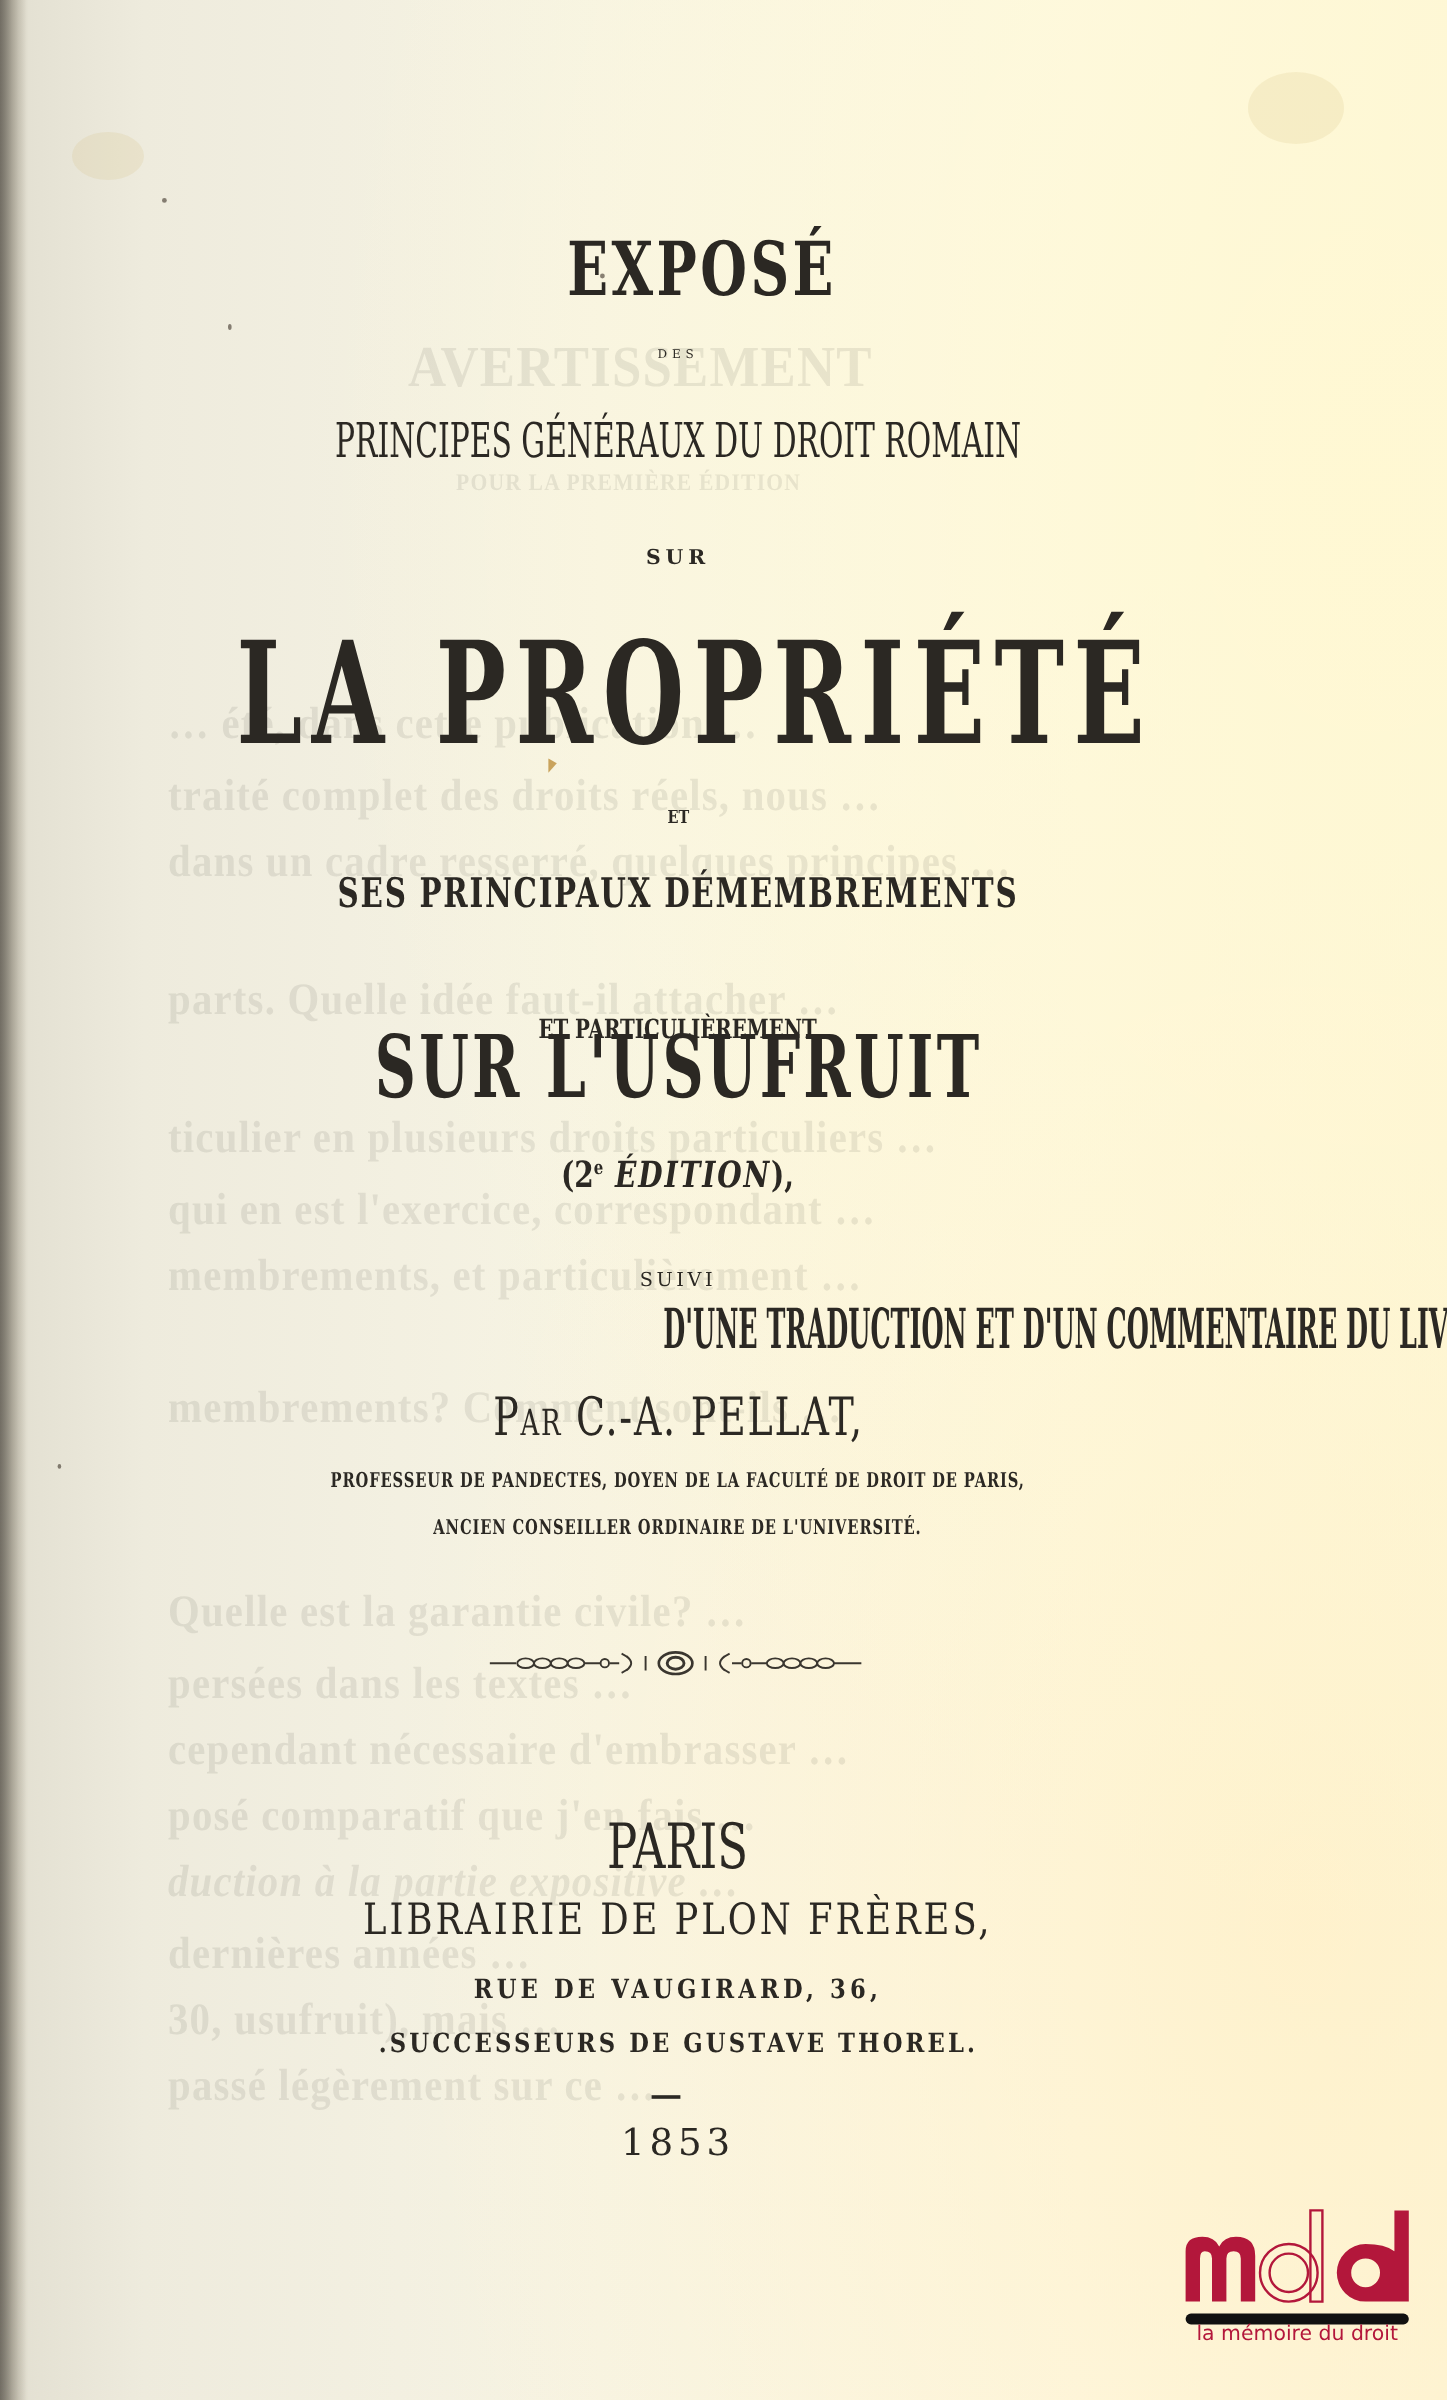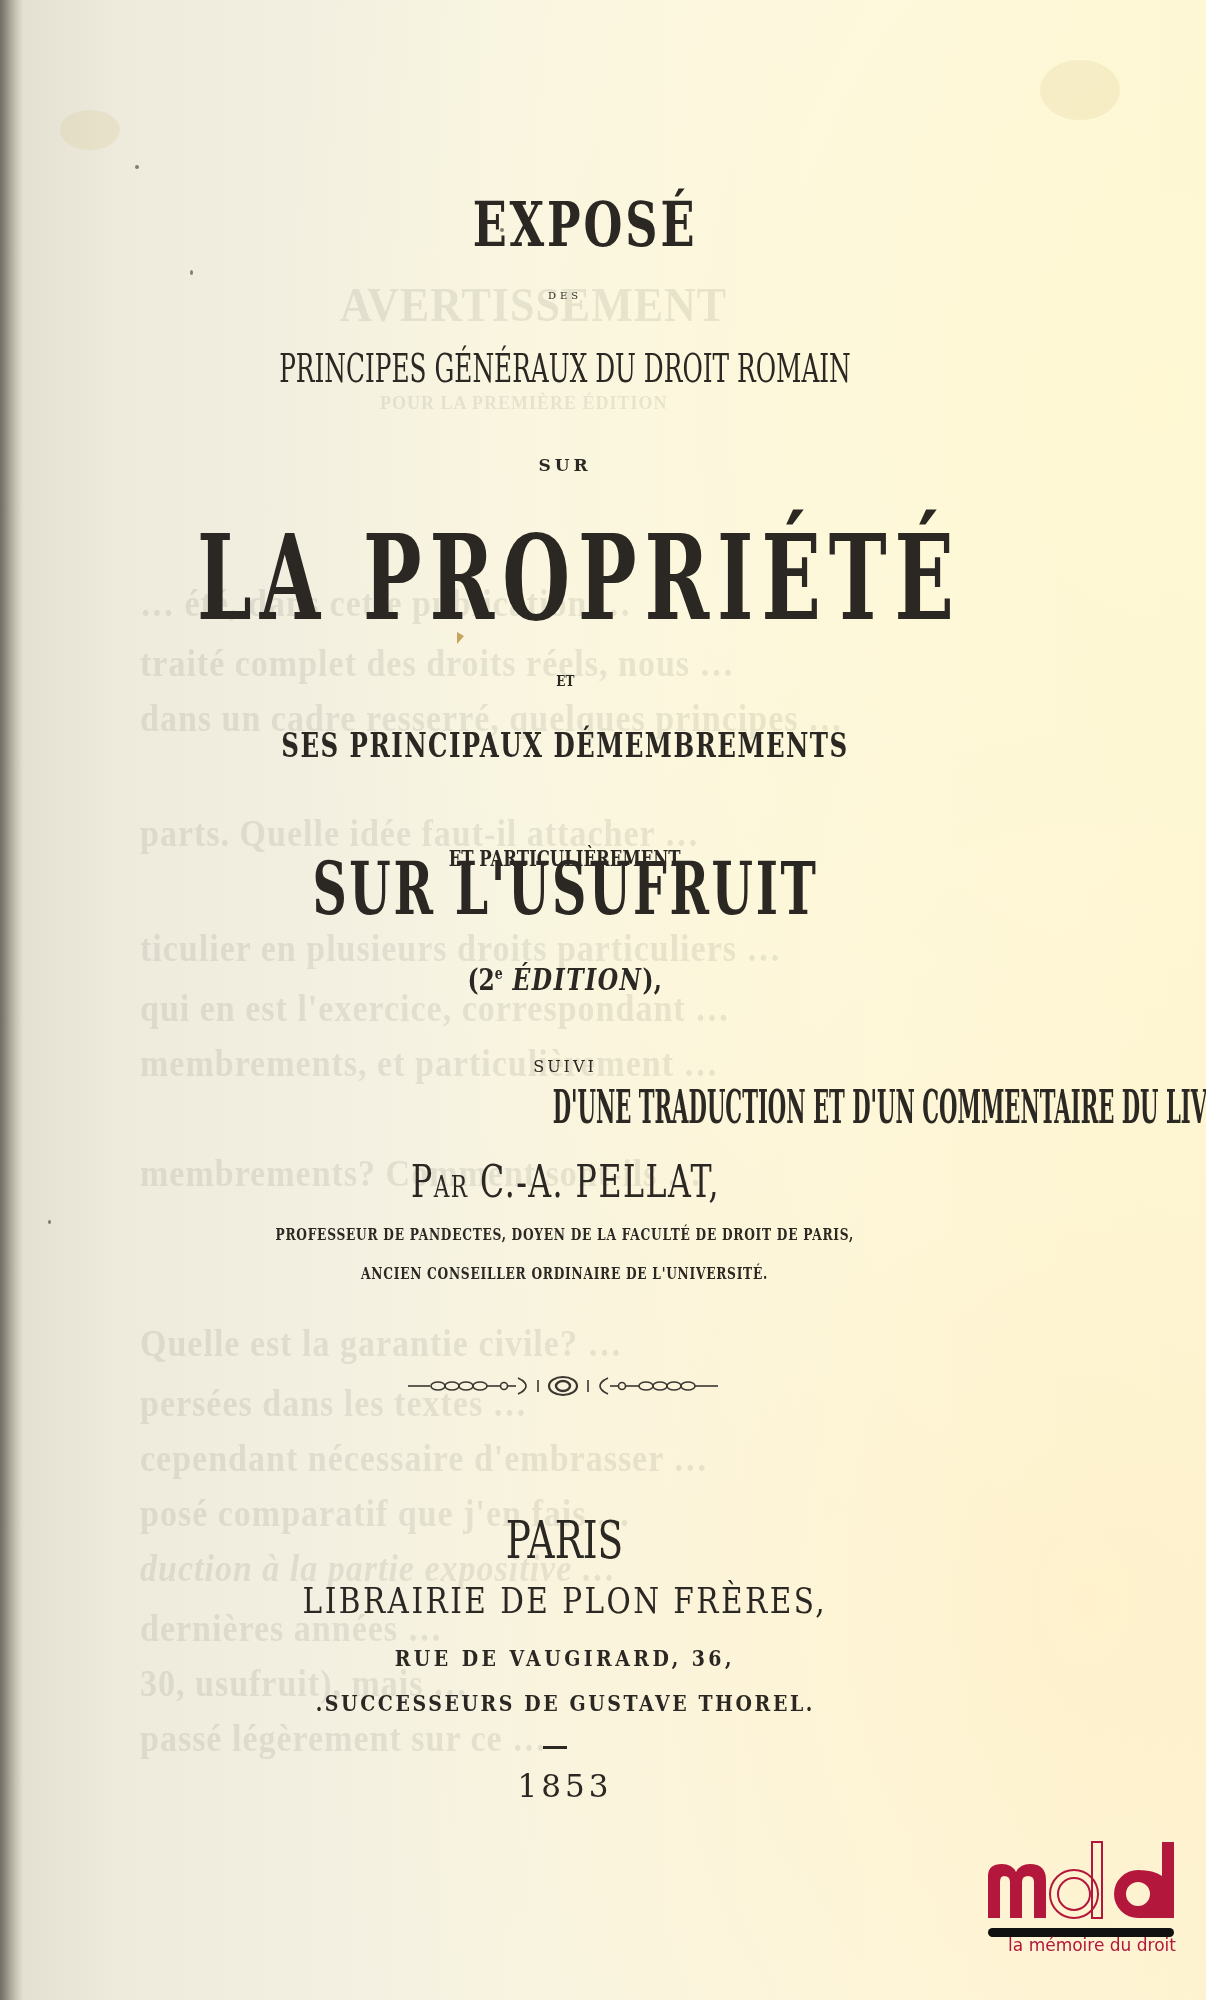--- a/index.html
+++ b/index.html
@@ -63,21 +63,21 @@
   .librairie .cond { transform: scaleX(0.82); }
   .rue { top: 1645px; font-size: 22px; font-weight: bold; letter-spacing: 4px; }
   .rue .cond { transform: scaleX(0.86); }
   .succ { top: 1690px; font-size: 22px; font-weight: bold; letter-spacing: 3px; text-decoration: underline; }
   .succ .cond { transform: scaleX(0.86); }
   .dash { position: absolute; top: 1746px; left: 543px; width: 24px; height: 3px; background: #2b2823; }
   .year { top: 1768px; font-size: 31px; letter-spacing: 4px; }
 
   .logo { position: absolute; left: 986px; top: 1838px; width: 190px; height: 130px; }
   .logo-tagline {
-    position: absolute; left: 986px; top: 1935px; width: 190px; text-align: right;
+    position: absolute; left: 986px; top: 1935px; width: 190px; text-align: center;
     font-family: "DejaVu Sans", sans-serif; font-size: 17px; color: #b3173b; white-space: nowrap;
   }
   .spot { position: absolute; border-radius: 50%; background: rgba(60,50,40,0.6); }
   .stain { position: absolute; border-radius: 50%; background: rgba(210,190,120,0.18); }
 </style>
 </head>
 <body>
 
 <div class="gutter-shadow"></div>
 

